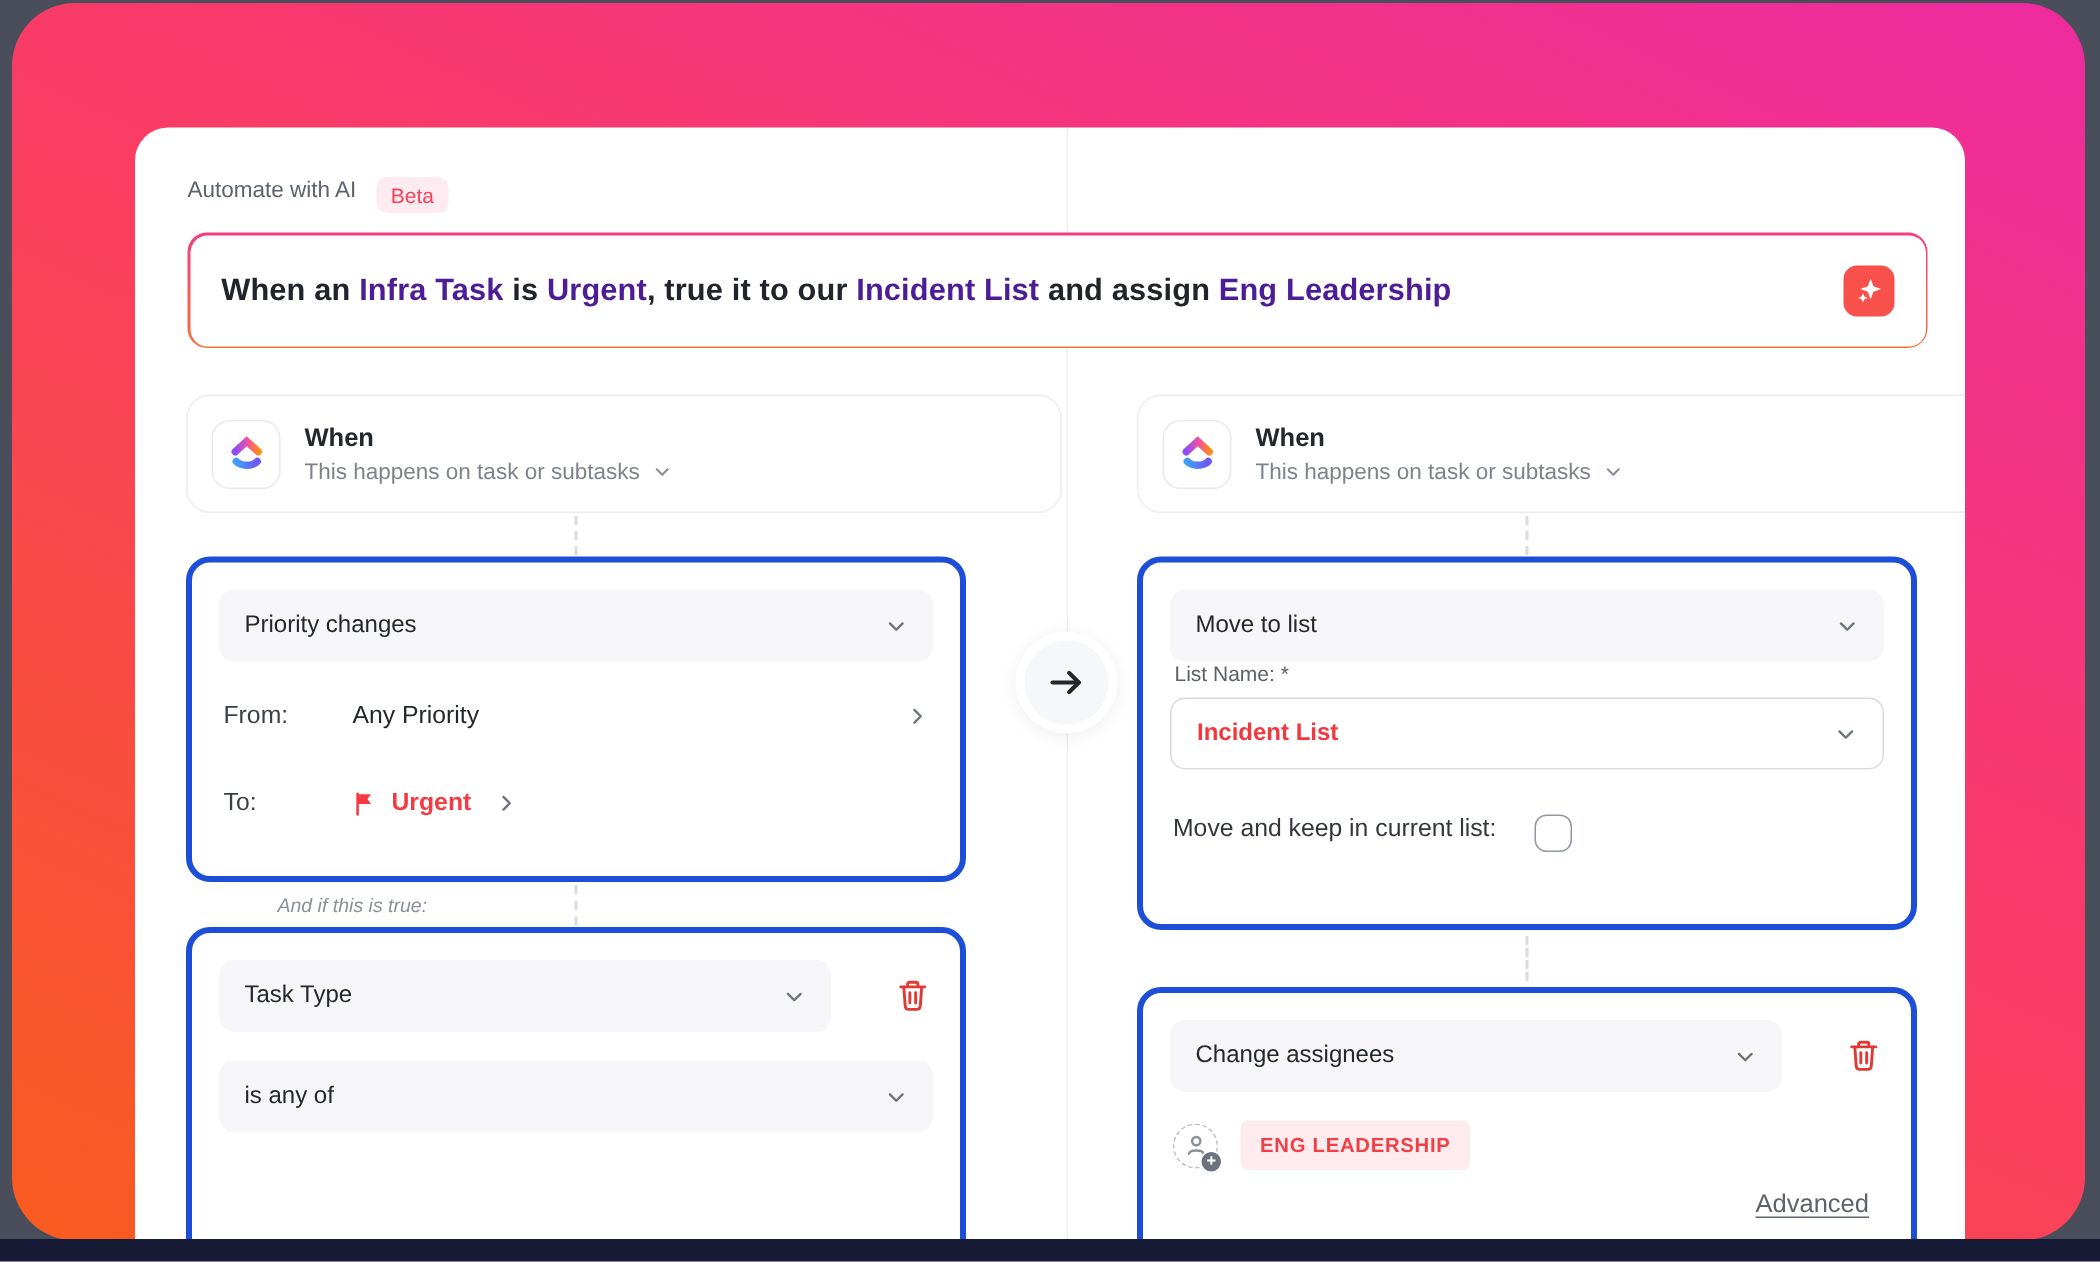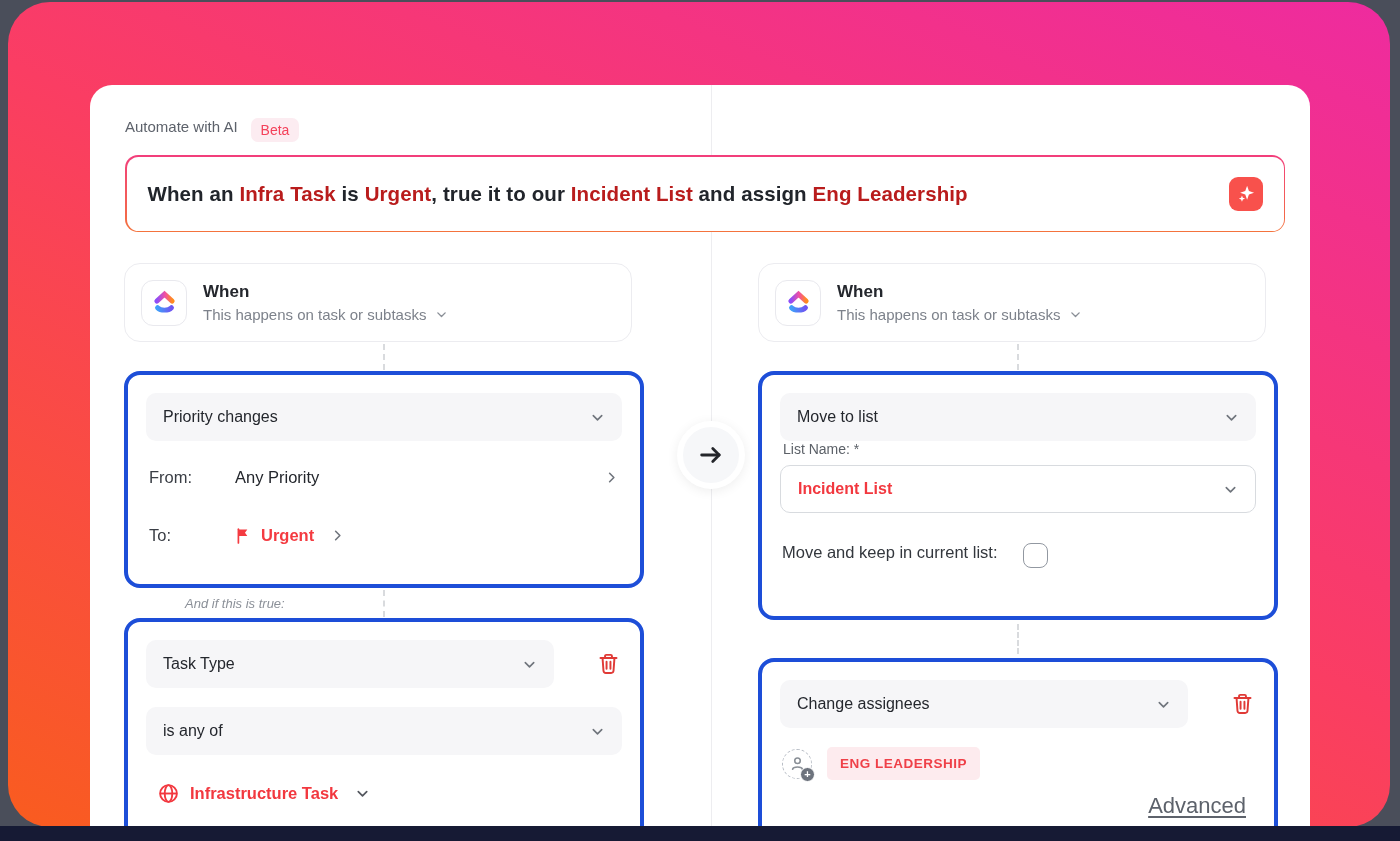--- a/index.html
+++ b/index.html
@@ -32,28 +32,28 @@
   .ai-box {
     position:absolute; left:35px; top:70px; width:1160px; height:77px;
     border-radius:13px; background:linear-gradient(180deg,#f23e7c,#f4733d);
     padding:1.5px;
   }
   .ai-inner {
     width:100%; height:100%; background:#fff; border-radius:11.5px;
     display:flex; align-items:center; padding:0 21px;
   }
   .prompt { font-size:20.5px; font-weight:bold; color:#21252b; letter-spacing:.1px; white-space:nowrap; }
-  .prompt .hl { color:#b91c1c; }
+  .prompt .hl { color:#4c1d95; }
   .sparkle-btn {
     margin-left:auto; width:34px; height:34px; border-radius:9px; background:#f8514c;
     display:flex; align-items:center; justify-content:center; border:none; cursor:pointer; flex:none;
   }
 
   .when-card {
-    position:absolute; top:178px; width:508px; height:79px; background:#fff;
+    position:absolute; top:178px; width:584px; height:79px; background:#fff;
     border:1px solid #ececf0; border-radius:16px;
     display:flex; align-items:center; padding:0 16px; gap:16px;
   }
   .when-card.left { left:34px; } .when-card.right { left:668px; }
   .logo-tile {
     width:46px; height:46px; border:1px solid #e9e9ee; border-radius:12px;
     display:flex; align-items:center; justify-content:center; background:#fff; flex:none;
   }
   .when-title { font-size:17px; font-weight:bold; color:#24272d; }
   .when-sub { font-size:15px; color:#7d828b; display:flex; align-items:center; gap:9px; margin-top:4px; cursor:pointer; }
@@ -108,21 +108,21 @@
   .plus-badge {
     position:absolute; right:-4px; bottom:-4px; width:15px; height:15px; border-radius:50%;
     background:#6d737d; color:#fff; font-size:11px; line-height:13px; text-align:center;
     border:1.5px solid #fff; font-weight:bold;
   }
   .eng-badge {
     background:#fdebee; color:#ef4048; font-size:13.5px; font-weight:bold;
     letter-spacing:.5px; padding:9px 13px; border-radius:5px; cursor:pointer;
   }
   .advanced-link {
-    position:absolute; right:28px; top:131px; font-size:22px; color:#5d626b;
+    position:absolute; right:28px; top:131px; font-size:17px; color:#5d626b;
     text-decoration:underline; text-underline-offset:3px; cursor:pointer;
   }
 
   .arrow-circle {
     position:absolute; left:587px; top:336px; width:68px; height:68px; border-radius:50%;
     background:#f6f7f9; border:6px solid #fff; box-shadow:0 2px 12px rgba(0,0,0,.07);
     display:flex; align-items:center; justify-content:center; z-index:3;
   }
 </style>
 </head>
@@ -250,35 +250,20 @@
       </button>
     </div>
     <div class="select" style="margin-top:19px;">
       <span class="sel-lbl">is any of</span>
       <span class="chev">
         <svg width="15" height="15" viewBox="0 0 16 16">
             <path d="M3.5 6 L8 10.5 L12.5 6" stroke="#6f747c" stroke-width="1.7" fill="none" stroke-linecap="round" stroke-linejoin="round"></path>
           </svg>
       </span>
     </div>
-    <div class="infra-row">
-      <span style="display:flex;">
-        <svg width="21" height="21" viewBox="0 0 20 20">
-          <circle cx="10" cy="10" r="8" stroke="#f2383f" stroke-width="1.8" fill="none"></circle>
-          <ellipse cx="10" cy="10" rx="3.6" ry="8" stroke="#f2383f" stroke-width="1.8" fill="none"></ellipse>
-          <path d="M2 10 H18" stroke="#f2383f" stroke-width="1.8"></path>
-        </svg>
-      </span>
-      <span class="infra-label">Infrastructure Task</span>
-      <span style="display:flex; margin-left:6px;">
-        <svg width="15" height="15" viewBox="0 0 16 16">
-            <path d="M3.5 6 L8 10.5 L12.5 6" stroke="#53575e" stroke-width="1.8" fill="none" stroke-linecap="round" stroke-linejoin="round"></path>
-          </svg>
-      </span>
-    </div>
   </div>
 
   <div class="when-card right">
     <div class="logo-tile">
       <span style="display:flex;">
         <svg width="27" height="27" viewBox="0 0 24 24">
           <defs>
             <linearGradient id="cuB1" x1="0" y1="0" x2="1" y2="0">
               <stop offset="0" stop-color="#8d4df8"></stop>
                 <stop offset=".55" stop-color="#f350a0"></stop>

